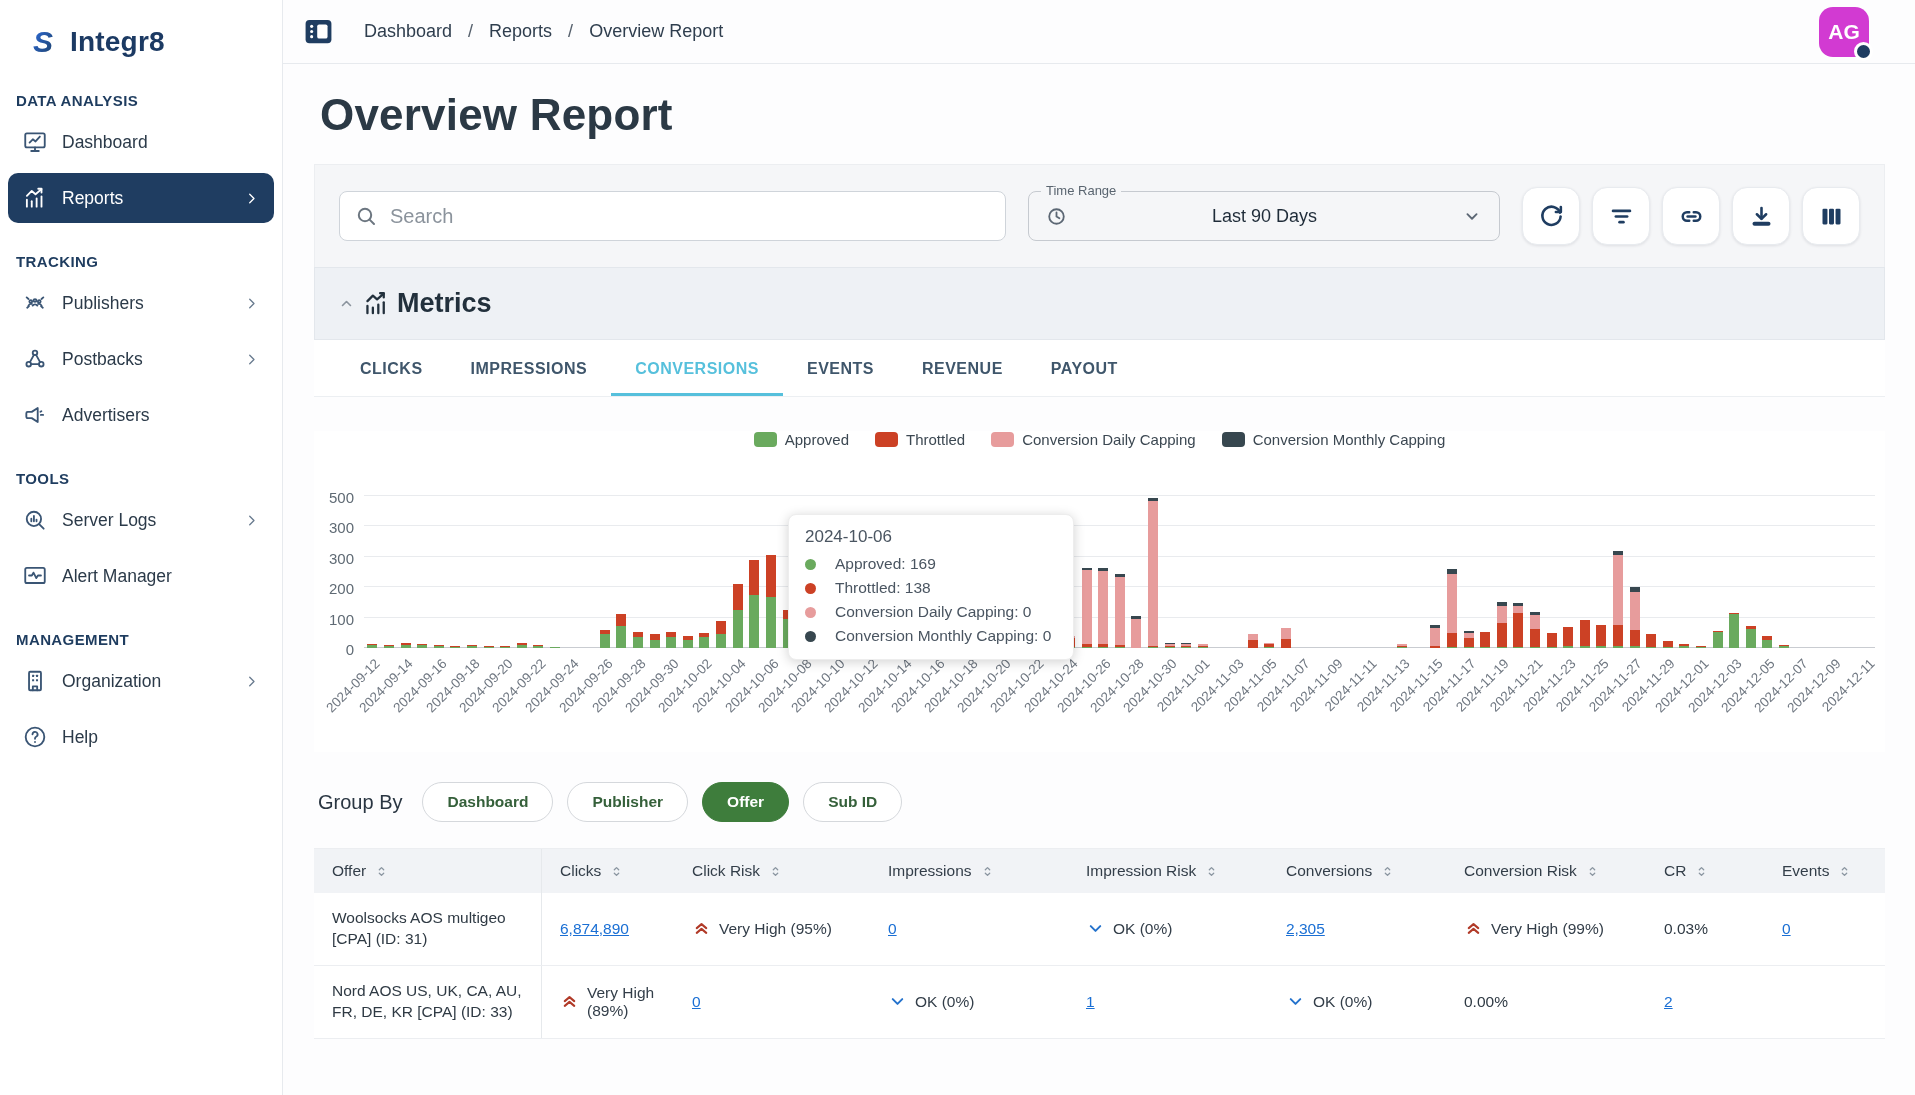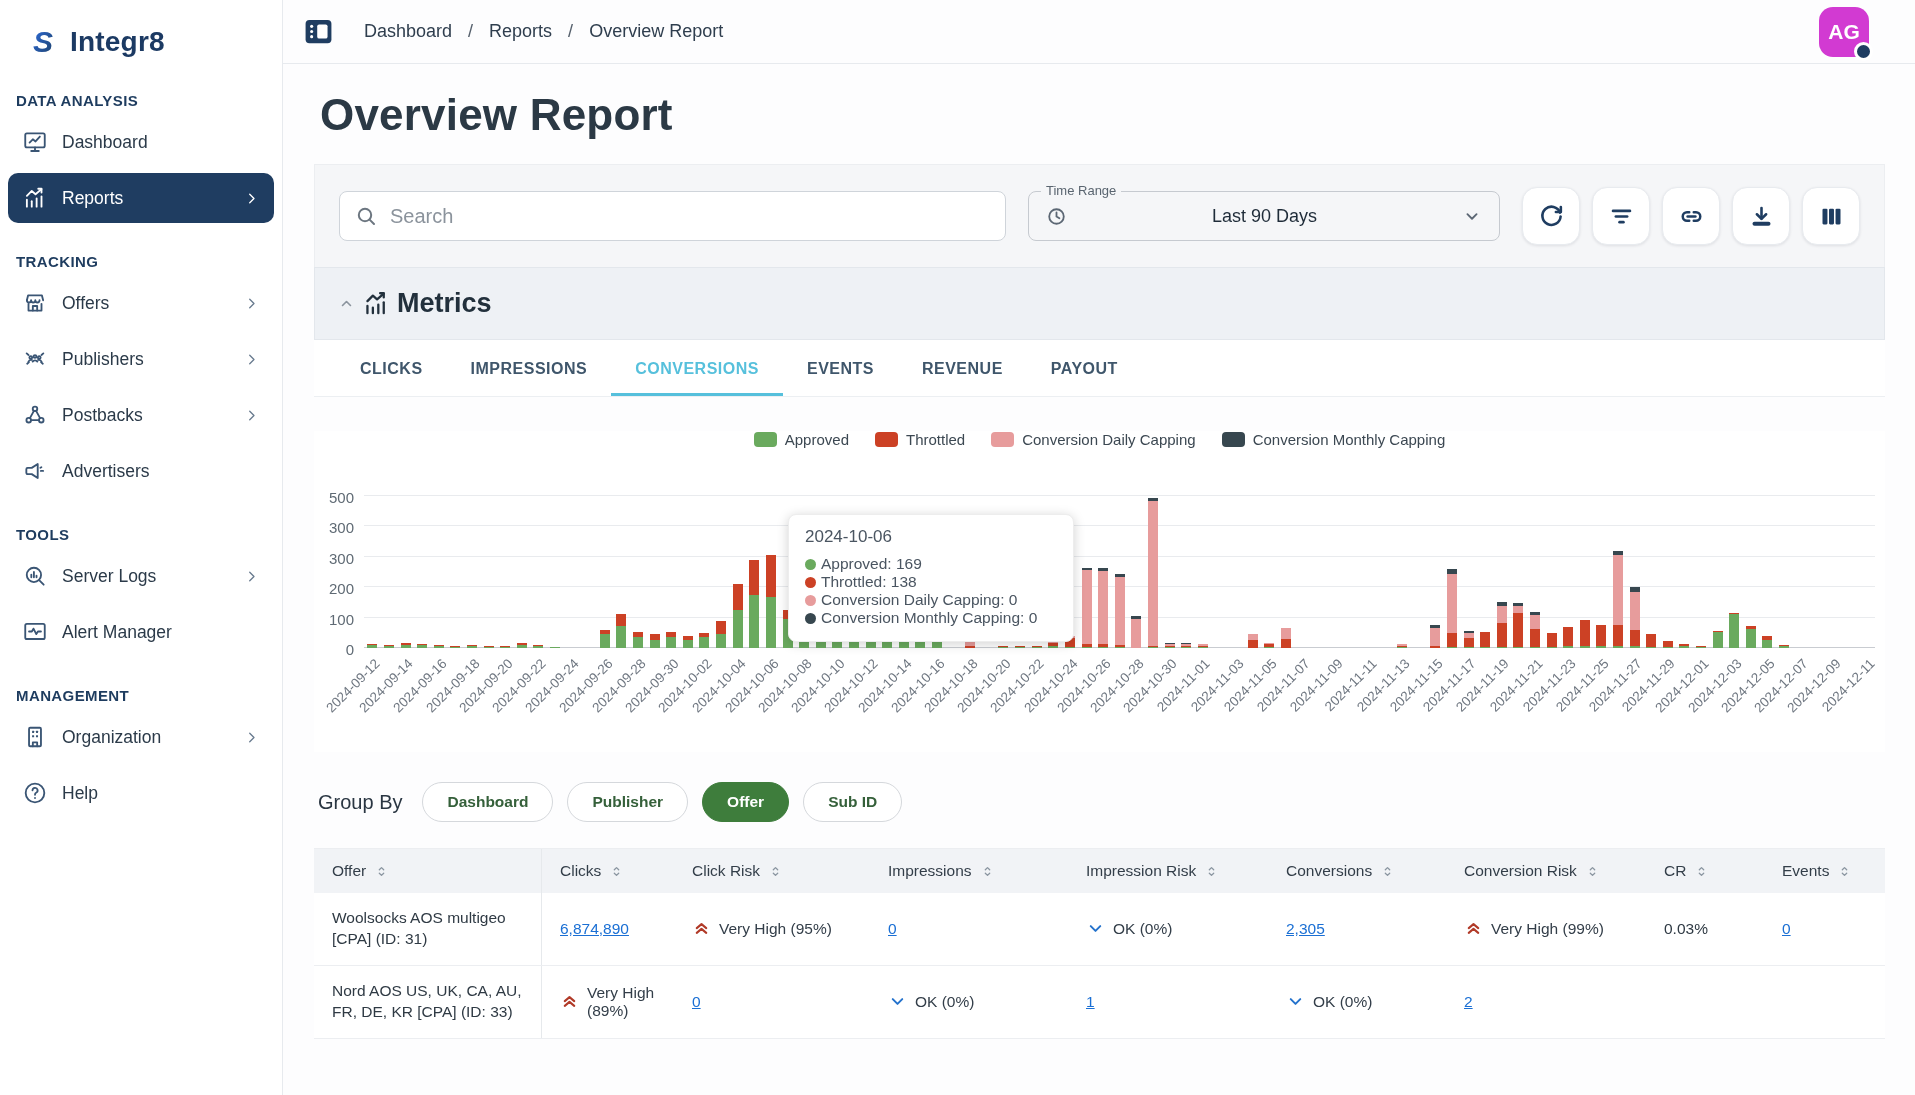--- a/index.html
+++ b/index.html
@@ -72,21 +72,21 @@
   .bars{position:absolute;inset:0;display:flex;align-items:flex-end;}
   .bar-slot{flex:1;display:flex;align-items:flex-end;justify-content:center;height:100%;}
   .bar-col{width:10px;display:flex;flex-direction:column;justify-content:flex-end;}
   .x-axis{height:100px;position:relative;margin-left:50px;margin-right:10px;}
   .x-anchor{position:absolute;top:8px;width:0;height:0;}
   .x-label{position:absolute;right:0;top:0;white-space:nowrap;font-size:13.5px;color:#6e7680;
     transform-origin:100% 0;transform:rotate(-45deg);}
   .tooltip{position:absolute;left:474px;top:83px;width:286px;background:#fff;border:1px solid #ededed;
     border-radius:8px;box-shadow:0 2px 12px rgba(0,0,0,.18);padding:12px 16px 14px;z-index:5;box-sizing:border-box;}
   .tooltip-title{font-size:17px;color:#4a5561;margin-bottom:8px;}
-  .tooltip-row{display:flex;align-items:center;gap:5px;font-size:15.5px;color:#4a5561;}
+  .tooltip-row{display:flex;align-items:center;gap:19px;font-size:15.5px;color:#4a5561;margin-top:6px;}
   .tooltip-dot{width:11px;height:11px;border-radius:50%;flex:none;}
   
   .groupby{display:flex;align-items:center;gap:14px;margin:30px 0 0 4px;}
   .groupby-label{font-size:20px;color:#2a3642;margin-right:6px;}
   .pill{padding:10px 24px;border-radius:22px;border:1px solid #d5d8dc;background:#fff;color:#35603a;
     font-size:15.5px;font-weight:600;cursor:pointer;}
   .pill.selected{background:#3e7d3c;border-color:#3e7d3c;color:#fff;}
   
   .table{margin-top:26px;border-top:1px solid #eceef1;}
   .t-head,.t-row{display:grid;grid-template-columns:228px 132px 196px 198px 200px 178px 200px 118px 1fr;}
@@ -147,36 +147,20 @@
         <span class="chev icon">
           <svg width="17" height="17" viewBox="0 0 24 24" fill="none" stroke="currentColor" stroke-width="1.9" stroke-linecap="round" stroke-linejoin="round">
             <path d="M9.5 6l6 6-6 6"></path>
           </svg>
         </span>
       </div>
       <div class="side-section-label">TRACKING</div>
       <div class="side-item">
         <span class="icon">
           <svg width="26" height="26" viewBox="0 0 24 24" fill="none" stroke="currentColor" stroke-width="1.7" stroke-linecap="round" stroke-linejoin="round">
-            <path d="M4.5 9.5L5.6 5h12.8l1.1 4.5"></path>
-            <path d="M4.5 9.5c0 1.1.85 2 1.95 2s1.95-.9 1.95-2c0 1.1.85 2 1.95 2s1.95-.9 1.95-2c0 1.1.85 2 1.95 2s1.95-.9 1.95-2"></path>
-            <path d="M6 12.8V19h12v-6.2"></path>
-            <path d="M10 19v-4.2h4V19"></path>
-          </svg>
-        </span>
-        <span class="lbl">Offers</span>
-        <span class="chev icon">
-          <svg width="17" height="17" viewBox="0 0 24 24" fill="none" stroke="currentColor" stroke-width="1.9" stroke-linecap="round" stroke-linejoin="round">
-            <path d="M9.5 6l6 6-6 6"></path>
-          </svg>
-        </span>
-      </div>
-      <div class="side-item">
-        <span class="icon">
-          <svg width="26" height="26" viewBox="0 0 24 24" fill="none" stroke="currentColor" stroke-width="1.7" stroke-linecap="round" stroke-linejoin="round">
             <circle cx="8.1" cy="10.6" r="1.3"></circle>
             <circle cx="12" cy="9.7" r="1.3"></circle>
             <circle cx="15.9" cy="10.6" r="1.3"></circle>
             <path d="M5.9 14.6c.5-1.3 1.9-2 3.2-1.7"></path>
             <path d="M18.1 14.6c-.5-1.3-1.9-2-3.2-1.7"></path>
             <path d="M9.8 14.4c.6-.8 1.4-1.2 2.2-1.2s1.6.4 2.2 1.2"></path>
             <path d="M4.3 6.8l1.7 1.5"></path>
             <path d="M19.7 6.8L18 8.3"></path>
             <path d="M4.8 16.3l1.5-1.2"></path>
             <path d="M19.2 16.3l-1.5-1.2"></path>
@@ -1317,20 +1301,23 @@
               <span class="risk">
                 <span class="icon" style="color:#2472cc">
                   <svg width="19" height="19" viewBox="0 0 24 24" fill="none" stroke="currentColor" stroke-width="2.5" stroke-linecap="round" stroke-linejoin="round">
                     <path d="M6 9l6 6 6-6"></path>
                   </svg>
                 </span>
                 <span class="risk-label">OK (0%)</span>
               </span>
             </div>
             <div class="td">
+              <span>0.00%</span>
+            </div>
+            <div class="td">
               <a class="cell-link" href="#">2</a>
             </div>
           </div>
         </div>
     </div>
 
   </div>
 </div>
 
 </body></html>

